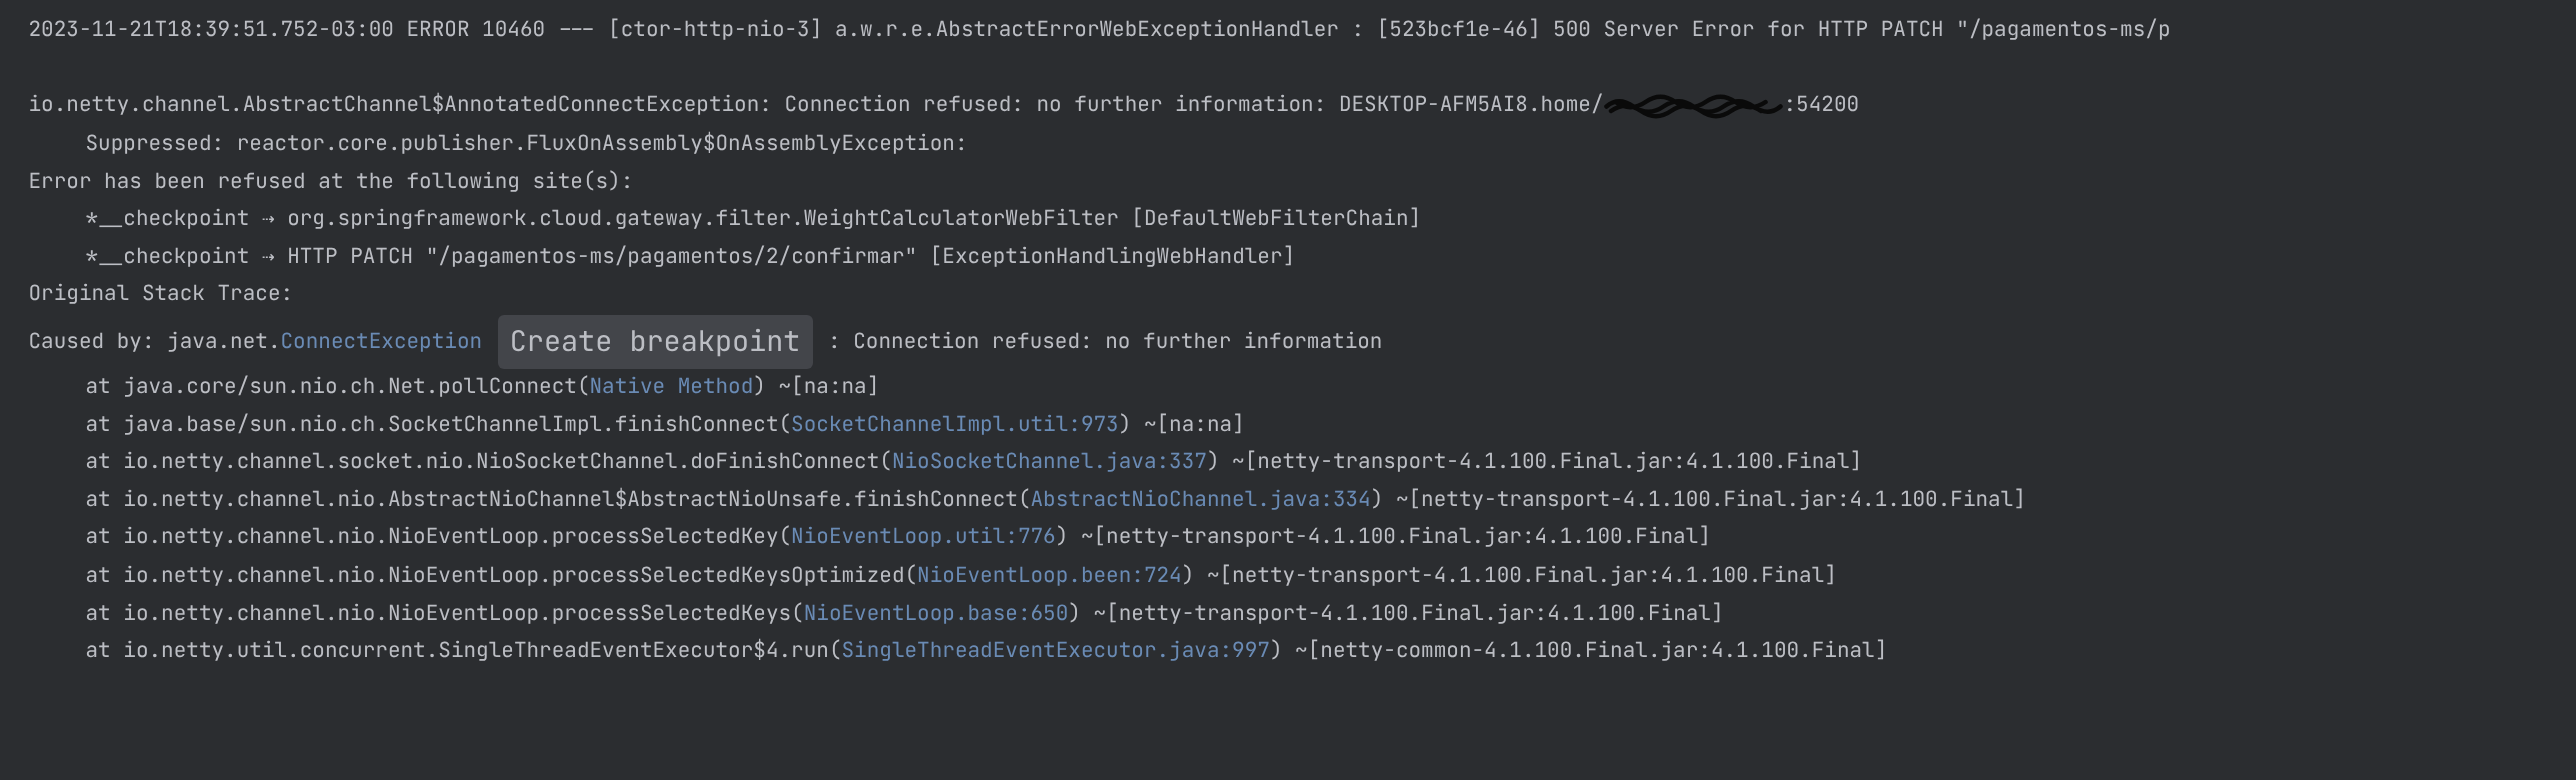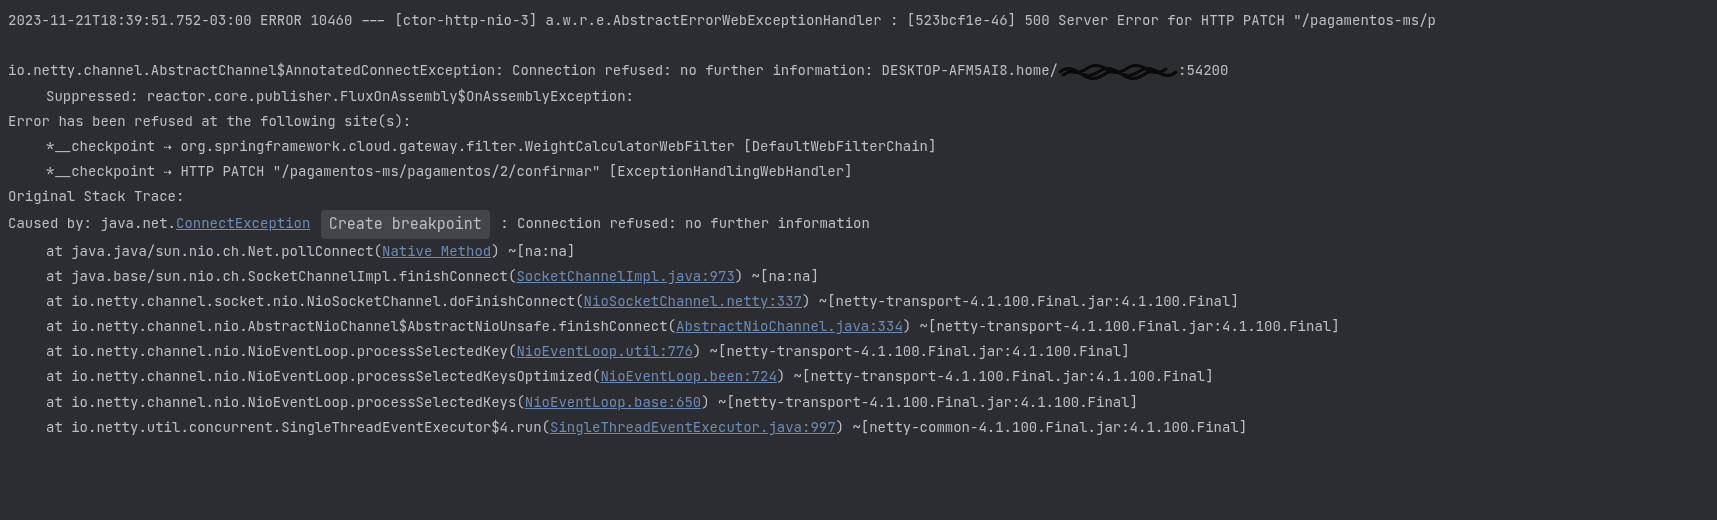--- a/index.html
+++ b/index.html
@@ -14,39 +14,39 @@
       font-size: 14px;
       line-height: 1.8;
       padding: 8px;
       white-space: nowrap;
       overflow-x: hidden;
       width: 1717px;
       height: 520px;
     }
     .log-line {
       display: block;
+      margin-left: 11px;
     }
     .indent-1 {
       padding-left: 38px;
     }
     .indent-2 {
       padding-left: 38px;
     }
     .link {
       color: #6a8bb5;
-      text-decoration: underline;
       cursor: pointer;
     }
     .breakpoint-badge {
       display: inline-block;
       background-color: #43454a;
       color: #bcbec4;
       padding: 1px 8px;
       border-radius: 4px;
-      font-size: 15px;
+      font-size: 19px;
       cursor: pointer;
       margin: 0 2px;
       vertical-align: middle;
     }
     .scribble {
       display: inline-block;
       vertical-align: middle;
       width: 120px;
       height: 18px;
     }
@@ -76,21 +76,21 @@
 <div class="log-line indent-1">*__checkpoint ⇢ HTTP PATCH "/pagamentos-ms/pagamentos/2/confirmar" [ExceptionHandlingWebHandler]</div>
 
 <div class="log-line">Original Stack Trace:</div>
 
 <div class="log-line">
   <span>Caused by: java.net.</span><span class="link">ConnectException</span>
   <span class="breakpoint-badge">Create breakpoint</span><span> : Connection refused: no further information</span>
 </div>
 
 <div id="stack-container">
-    <div class="log-line indent-2"><span>at java.java/sun.nio.ch.Net.pollConnect(</span><span class="link">Native Method</span><span>) ~[na:na]</span></div>
-    <div class="log-line indent-2"><span>at java.base/sun.nio.ch.SocketChannelImpl.finishConnect(</span><span class="link">SocketChannelImpl.java:973</span><span>) ~[na:na]</span></div>
-    <div class="log-line indent-2"><span>at io.netty.channel.socket.nio.NioSocketChannel.doFinishConnect(</span><span class="link">NioSocketChannel.netty:337</span><span>) ~[netty-transport-4.1.100.Final.jar:4.1.100.Final]</span></div>
+    <div class="log-line indent-2"><span>at java.core/sun.nio.ch.Net.pollConnect(</span><span class="link">Native Method</span><span>) ~[na:na]</span></div>
+    <div class="log-line indent-2"><span>at java.base/sun.nio.ch.SocketChannelImpl.finishConnect(</span><span class="link">SocketChannelImpl.util:973</span><span>) ~[na:na]</span></div>
+    <div class="log-line indent-2"><span>at io.netty.channel.socket.nio.NioSocketChannel.doFinishConnect(</span><span class="link">NioSocketChannel.java:337</span><span>) ~[netty-transport-4.1.100.Final.jar:4.1.100.Final]</span></div>
     <div class="log-line indent-2"><span>at io.netty.channel.nio.AbstractNioChannel$AbstractNioUnsafe.finishConnect(</span><span class="link">AbstractNioChannel.java:334</span><span>) ~[netty-transport-4.1.100.Final.jar:4.1.100.Final]</span></div>
     <div class="log-line indent-2"><span>at io.netty.channel.nio.NioEventLoop.processSelectedKey(</span><span class="link">NioEventLoop.util:776</span><span>) ~[netty-transport-4.1.100.Final.jar:4.1.100.Final]</span></div>
     <div class="log-line indent-2"><span>at io.netty.channel.nio.NioEventLoop.processSelectedKeysOptimized(</span><span class="link">NioEventLoop.been:724</span><span>) ~[netty-transport-4.1.100.Final.jar:4.1.100.Final]</span></div>
     <div class="log-line indent-2"><span>at io.netty.channel.nio.NioEventLoop.processSelectedKeys(</span><span class="link">NioEventLoop.base:650</span><span>) ~[netty-transport-4.1.100.Final.jar:4.1.100.Final]</span></div>
     <div class="log-line indent-2"><span>at io.netty.util.concurrent.SingleThreadEventExecutor$4.run(</span><span class="link">SingleThreadEventExecutor.java:997</span><span>) ~[netty-common-4.1.100.Final.jar:4.1.100.Final]</span></div>
   </div>
 
 </body></html>

